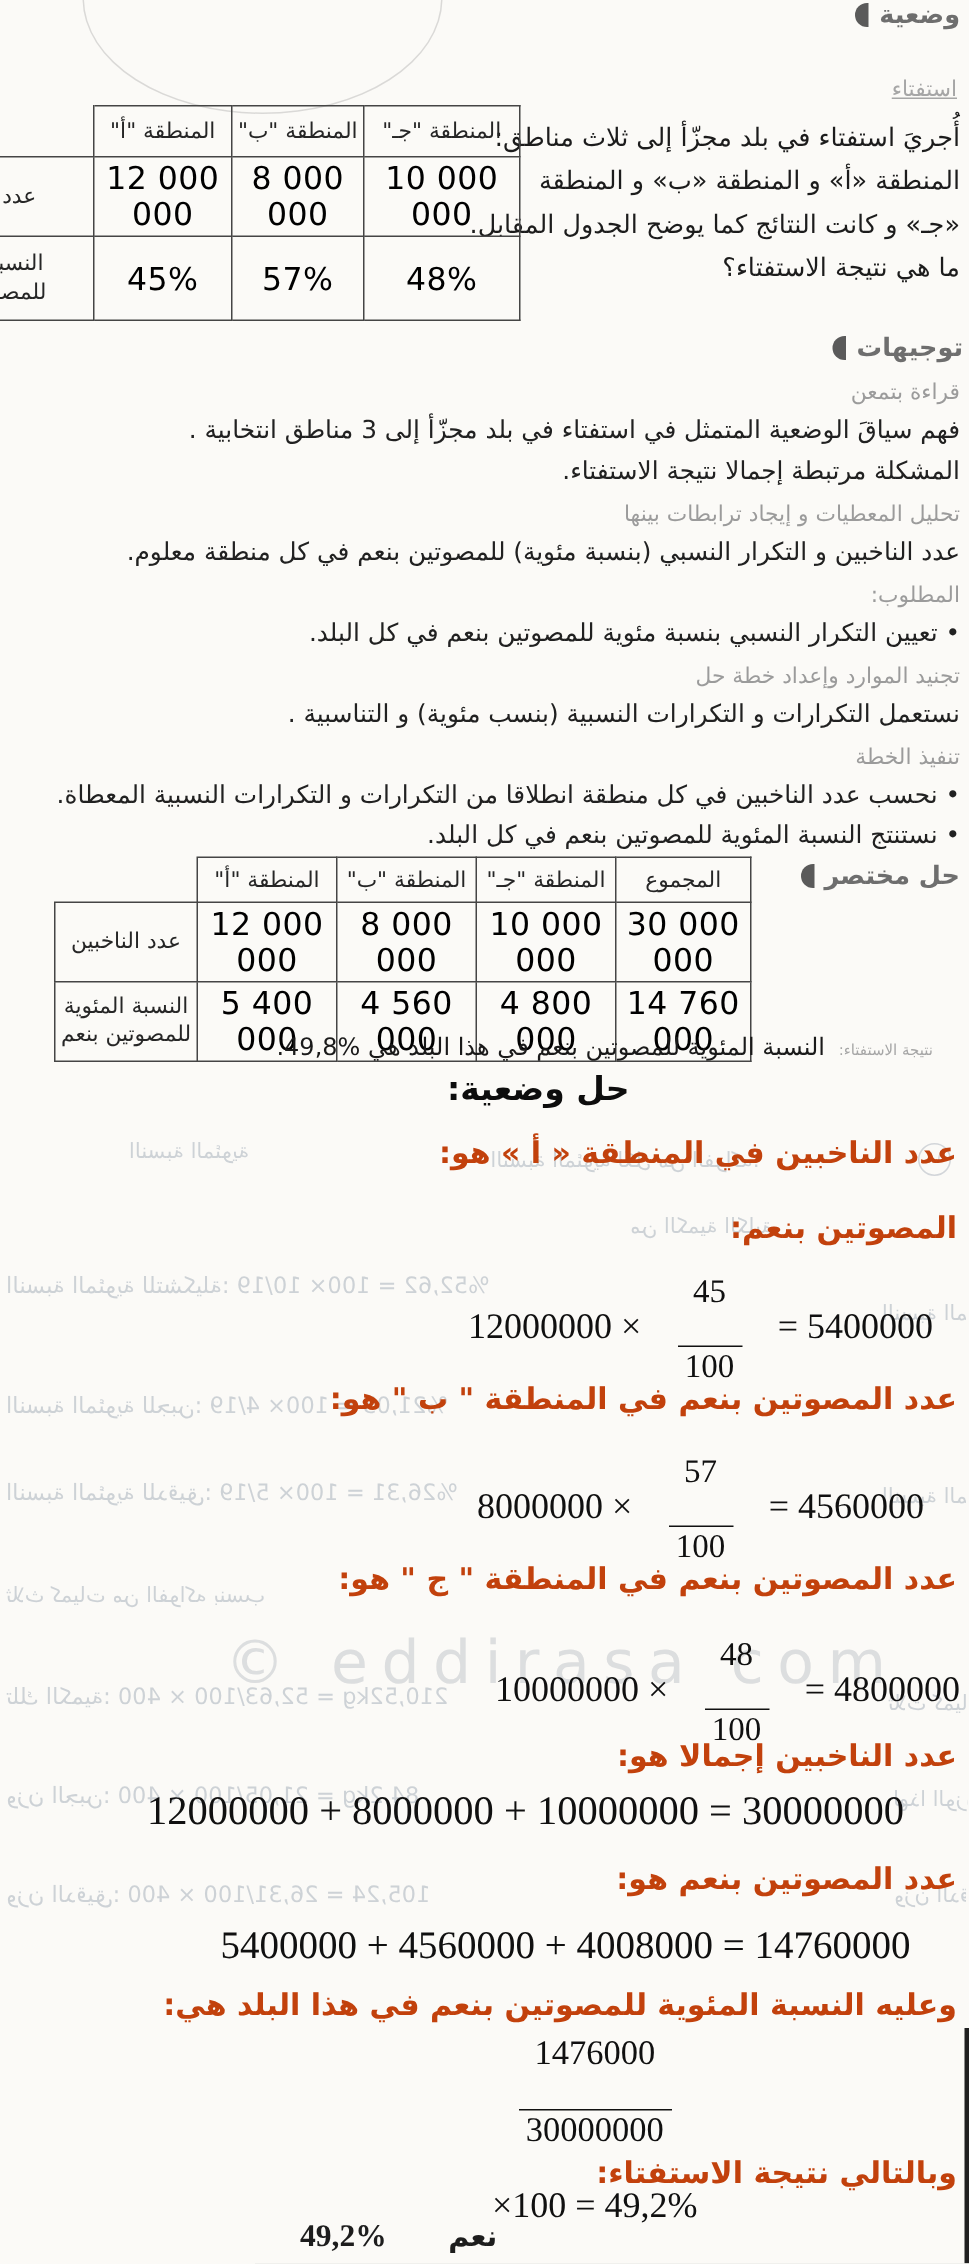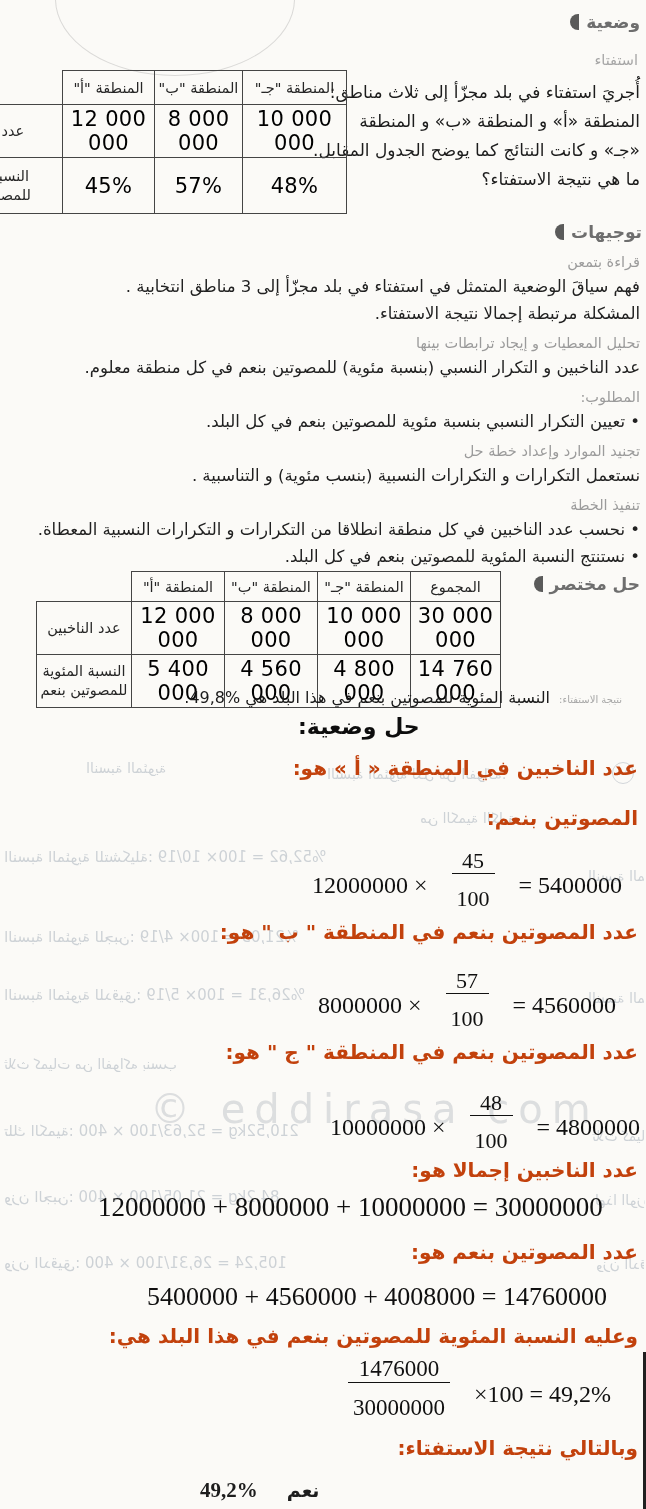--- a/index.html
+++ b/index.html
@@ -17,21 +17,21 @@
   .ghost{position:absolute; direction:rtl; transform:scaleX(-1); color:#a9b2bc; opacity:.55;
     font-size:14px; white-space:nowrap; filter:blur(.4px); overflow:hidden;}
   .ghost.num{font-size:15px;}
   .ghost-circ{position:absolute; width:20px; height:20px; border:1.5px solid #b8bec6;
     border-radius:50%; color:#b8bec6; font-size:11px; line-height:18px; text-align:center;
     opacity:.6; transform:scaleX(-1);}
   
   .sec-hdr{position:absolute; display:flex; align-items:center; gap:7px; direction:rtl;
     color:#6e6e6e; font-weight:bold; font-size:17px; white-space:nowrap;}
   .marker{width:9px; height:16px; background:#5a5a5a; border-radius:9px 0 0 9px; flex:0 0 auto;}
-  .sub-label{position:absolute; direction:rtl; color:#a6a6a6; font-size:14.5px; white-space:nowrap;}
+  .sub-label{position:absolute; direction:rtl; color:#a6a6a6; font-size:14.5px; white-space:nowrap;text-decoration:underline;}
   
   .para{position:absolute; top:78px; right:6px; direction:rtl; text-align:right;
     font-size:17px; line-height:29px; color:#1c1c1c;}
   .para div{white-space:nowrap;}
   
   table.tbl{position:absolute; border-collapse:collapse; table-layout:fixed; direction:ltr;
     background:transparent;}
   table.tbl td, table.tbl th{border:1px solid #454545; text-align:center; vertical-align:middle;
     font-weight:normal; padding:2px 3px;}
   table.tbl .lblcell{direction:rtl; font-size:14.5px; color:#262626; line-height:19px;}
@@ -50,26 +50,26 @@
   
   .big-title{position:absolute; top:714px; left:298px; direction:rtl; font-weight:bold;
     font-size:22px; color:#0d0d0d; white-space:nowrap;}
   .h{position:absolute; right:8px; direction:rtl; font-weight:bold; font-size:20px;
     color:#c2410c; white-space:nowrap;}
   .formula{position:absolute; direction:ltr; display:flex; align-items:center; gap:24px;
     font-family:"Liberation Serif","DejaVu Serif",serif; font-size:24px; color:#101010;
     white-space:nowrap;}
   .frac{display:inline-flex; flex-direction:column; align-items:center; line-height:1.15;
     font-size:22px;}
-  .frac .den{border-top:1.6px solid #111; padding:12px 5px;}
+  .frac .den{border-top:1.6px solid #111; padding:0 5px;margin-top:24px;}
   .frac .num{padding:0 5px;}
   .formula.plain{font-size:27px;}
   .formula.plain2{font-size:26px;margin-left:35px;}
   .final-line{position:absolute; top:1478px; left:200px; direction:ltr; display:flex;
-    align-items:baseline; gap:10px;}
+    align-items:baseline; gap:22px;}
   .final-line .pct{font-family:"Liberation Serif","DejaVu Serif",serif; font-weight:bold; font-size:21px;}
   .final-line .word{font-weight:bold; font-size:19px; direction:rtl;margin-left:19px;}
 </style>
 </head>
 <body>
 
 <div class="page">
 
   <div class="stamp"></div>
   <div class="watermark">© eddirasa com</div>
@@ -85,21 +85,21 @@
   <div class="ghost" style="left:4px;top:1056px;max-width:220px;">ثلاث كميات من الفواكه بنسب</div>
   <div class="ghost num" style="left:4px;top:1122px;max-width:340px;">تلك الكمية: 400 × 52,63/100 = 210,52kg</div>
   <div class="ghost num" style="left:4px;top:1188px;max-width:330px;">وزن الجبن: 400 × 21,05/100 = 84,2kg</div>
   <div class="ghost num" style="left:4px;top:1254px;max-width:330px;">وزن الدقيق: 400 × 26,31/100 = 105,24</div>
   <div class="ghost" style="left:588px;top:868px;max-width:56px;">النسبة المئوية</div>
   <div class="ghost" style="left:588px;top:990px;max-width:56px;">النسبة المئوية</div>
   <div class="ghost" style="left:592px;top:1128px;max-width:52px;">ثلاث كميات</div>
   <div class="ghost" style="left:595px;top:1192px;max-width:50px;">لهذا الوزن</div>
   <div class="ghost" style="left:596px;top:1256px;max-width:48px;">وزن الدقيق</div>
 
-  <div class="sec-hdr" style="top:12px;right:6px;">
+  <div class="sec-hdr" style="top:0;right:6px;">
     <span>وضعية</span>
     <span class="marker"></span>
   </div>
   <div class="sub-label" style="top:52px;right:8px;">استفتاء</div>
 
   <div class="para">
     <div>أُجريَ استفتاء في بلد مجزّأ إلى  ثلاث مناطق:</div>
     <div>المنطقة  «أ» و المنطقة  «ب» و  المنطقة</div>
     <div>«جـ» و كانت النتائج كما يوضح الجدول المقابل.</div>
     <div>ما هي نتيجة الاستفتاء؟</div>
@@ -235,21 +235,21 @@
   </div>
 
   <div class="h" style="top:1158px;">عدد الناخبين إجمالا هو:</div>
   <div class="formula plain" style="left:98px;top:1192px;">12000000 + 8000000 + 10000000 = 30000000</div>
 
   <div class="h" style="top:1240px;">عدد المصوتين بنعم هو:</div>
   <div class="formula plain2" style="left:112px;top:1282px;">5400000 + 4560000 + 4008000 = 14760000</div>
 
   <div class="h" style="top:1324px;">وعليه النسبة المئوية للمصوتين بنعم في هذا البلد هي:</div>
 
-  <div class="formula" style="left:348px;top:1356px;">
+  <div class="formula" style="left:328px;top:1356px;flex-direction:column;">
     <span class="frac" style="font-size:23px;">
       <span class="num">1476000</span>
       <span class="den">30000000</span>
     </span>
     <span>×100 = 49,2%</span>
   </div>
 
   <div class="h" style="top:1436px;">وبالتالي نتيجة الاستفتاء:</div>
 
   <div class="final-line">

